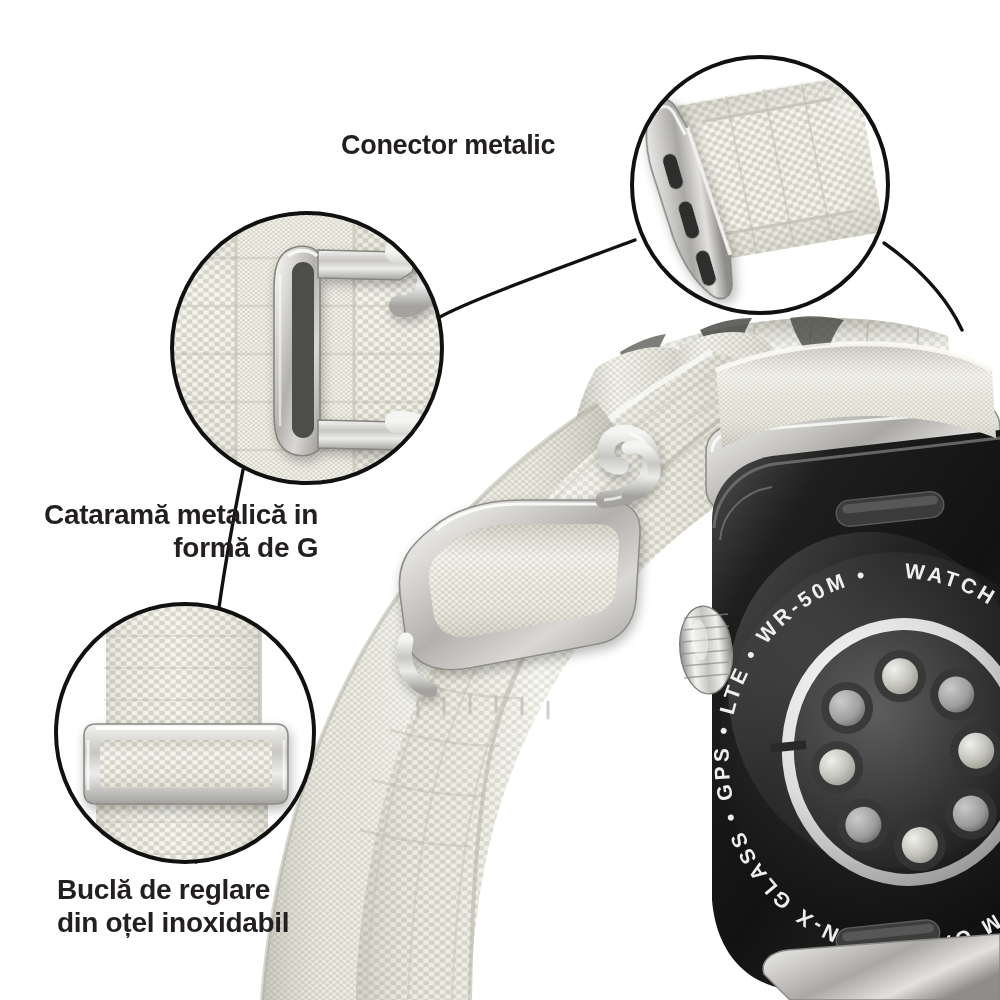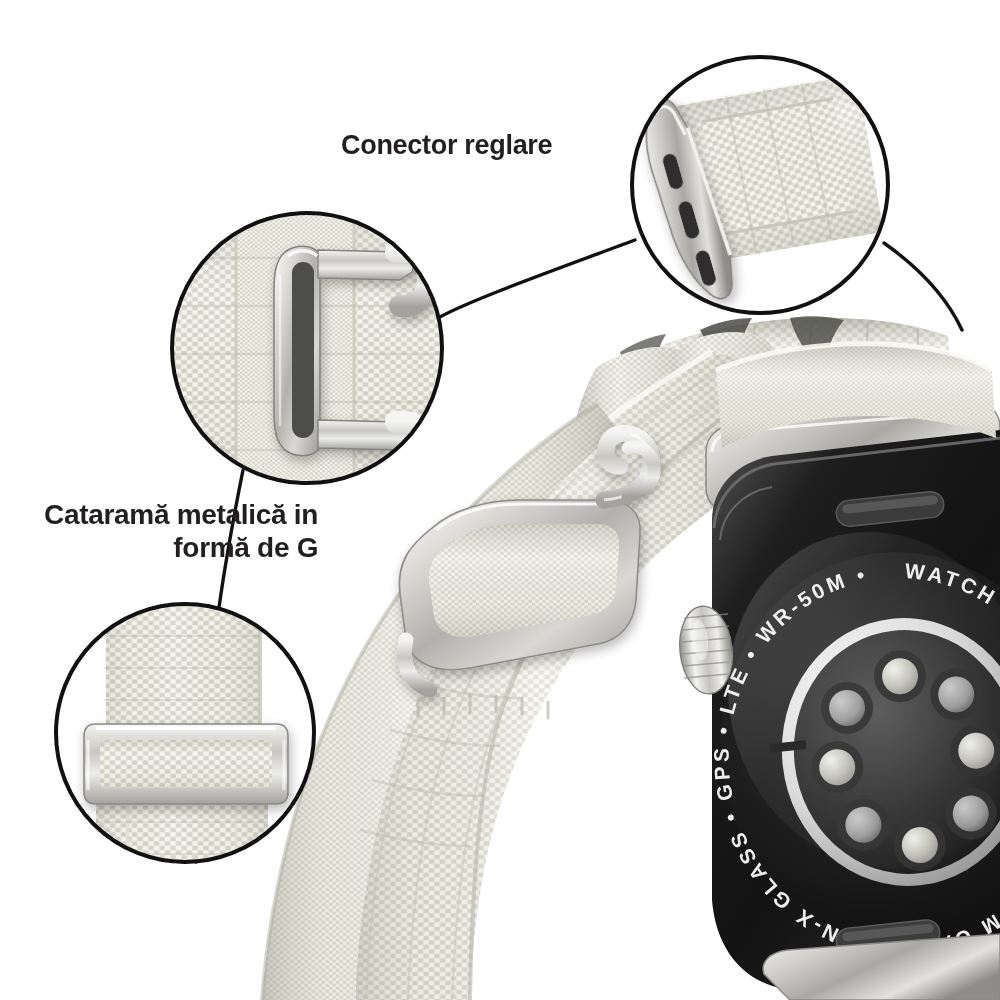--- a/index.html
+++ b/index.html
@@ -611,19 +611,21 @@
       </g>
       <circle cx="185" cy="733" r="129" fill="none" stroke="#111111" stroke-width="4"></circle>
     </g>
 
     <g fill="none" stroke="#111111" stroke-width="3.4" stroke-linecap="round">
       <path d="M 243 470 C 232 528 222 600 210 604" opacity="0"></path>
       <path d="M 272 862 C 300 912 330 958 352 1000" opacity="0"></path>
     </g>
   </svg>
 
-  <div class="callout-text" id="label-connector">Conector reglare</div>
+  <div class="callout-text" id="label-connector">Conector metalic</div>
 
   <div class="callout-text" id="label-buckle">Cataramă metalică in
 formă de G</div>
 
+  <div class="callout-text" id="label-loop">Buclă de reglare
+din oțel inoxidabil</div>
 
 </div>
 
 </body></html>

